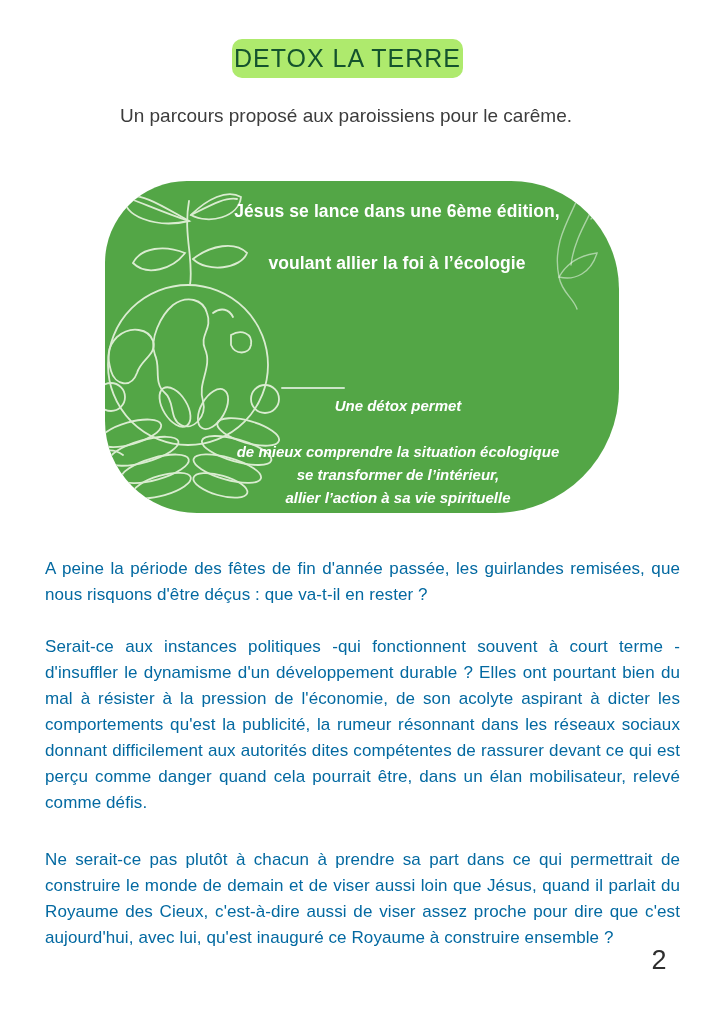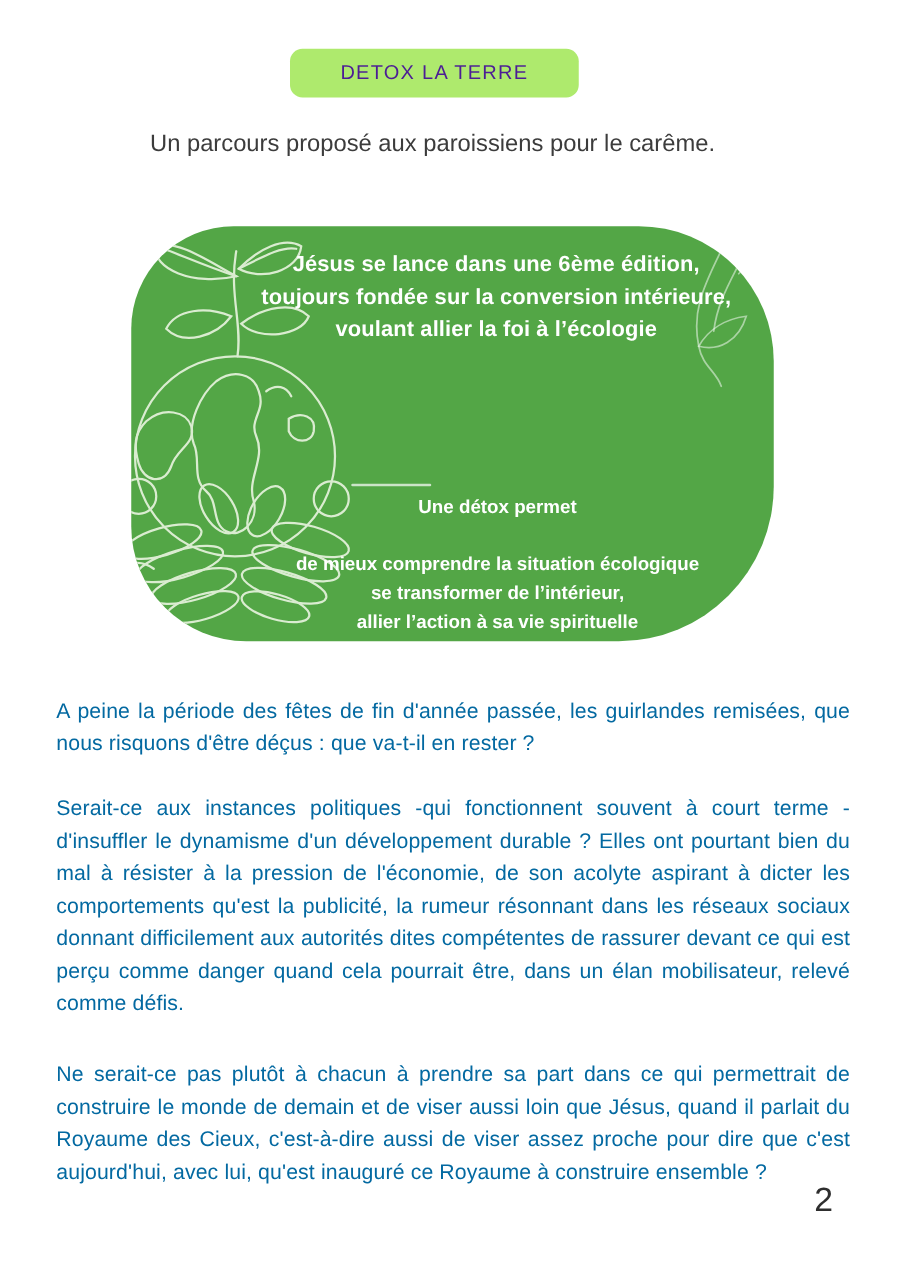--- a/index.html
+++ b/index.html
@@ -6,42 +6,42 @@
   html,body{margin:0;padding:0;background:#ffffff;}
   .page{
     position:relative;width:724px;height:1024px;background:#ffffff;
     font-family:"Liberation Sans",sans-serif;overflow:hidden;color:#3b3b3b;
   }
   
   .badge{
     position:absolute;left:232px;top:39px;width:231px;height:39px;
     background:#aeea6d;border-radius:10px;
     display:flex;align-items:center;justify-content:center;
-    font-size:16px;font-weight:500;letter-spacing:1px;color:#4c1d95;
+    font-size:25px;font-weight:500;letter-spacing:1px;color:#14532d;
   }
   
   .subtitle{
     position:absolute;left:0;top:101px;width:692px;margin:0;
     text-align:center;font-size:19px;line-height:29px;color:#3c3c3c;
   }
   .subtitle strong{font-weight:700;color:#2f2f2f;}
   
   .card{
     position:absolute;left:105px;top:181px;width:514px;height:332px;
     background:#53a646;border-radius:82px 108px 124px 92px;overflow:hidden;
   }
   .card-title{
     position:absolute;top:17px;left:35px;right:-35px;margin:0;
     text-align:center;color:#ffffff;font-weight:700;
     font-size:17.5px;line-height:26px;letter-spacing:.1px;
   }
   .card-caption{
     position:absolute;top:213px;left:36px;right:-36px;margin:0;
     text-align:center;color:#ffffff;font-weight:700;
-    font-size:15px;line-height:23px;
+    font-size:15px;line-height:23px;font-style:italic;
   }
   .connector{
     position:absolute;left:176px;top:206px;width:64px;height:2px;
     background:rgba(255,255,255,.7);border-radius:1px;
   }
   .art{position:absolute;left:-10px;top:6px;width:250px;height:325px;}
   .deco{position:absolute;right:2px;top:0;width:110px;height:130px;}
   
   .body-text{position:absolute;left:45px;top:556px;width:635px;}
   .para{
@@ -110,21 +110,21 @@
       <g fill="none" stroke="#ffffff" stroke-opacity="0.5" stroke-width="1.4" stroke-linecap="round">
         <path d="M78 0 C 66 34, 44 58, 52 96 C 55 112, 66 116, 70 128"></path>
         <path d="M96 0 C 90 28, 68 50, 64 84"></path>
         <path d="M52 96 C 60 82, 74 74, 90 72 C 84 92, 68 100, 52 96 Z"></path>
         <path d="M106 4 C 100 20, 92 30, 84 38"></path>
       </g>
     </svg>
 
     <p class="card-title">
       <span>Jésus se lance dans une 6ème édition,</span><br>
-      <span>toujours fondée sur la conversion intérieure,</span><br>
+      <br>
       <span>voulant allier la foi à l’écologie</span>
     </p>
 
     <div class="connector"></div>
 
     <p class="card-caption">
       <span>Une détox permet</span><br>
       <br>
       <span>de mieux comprendre la situation écologique</span><br>
       <span>se transformer de l’intérieur,</span><br>

